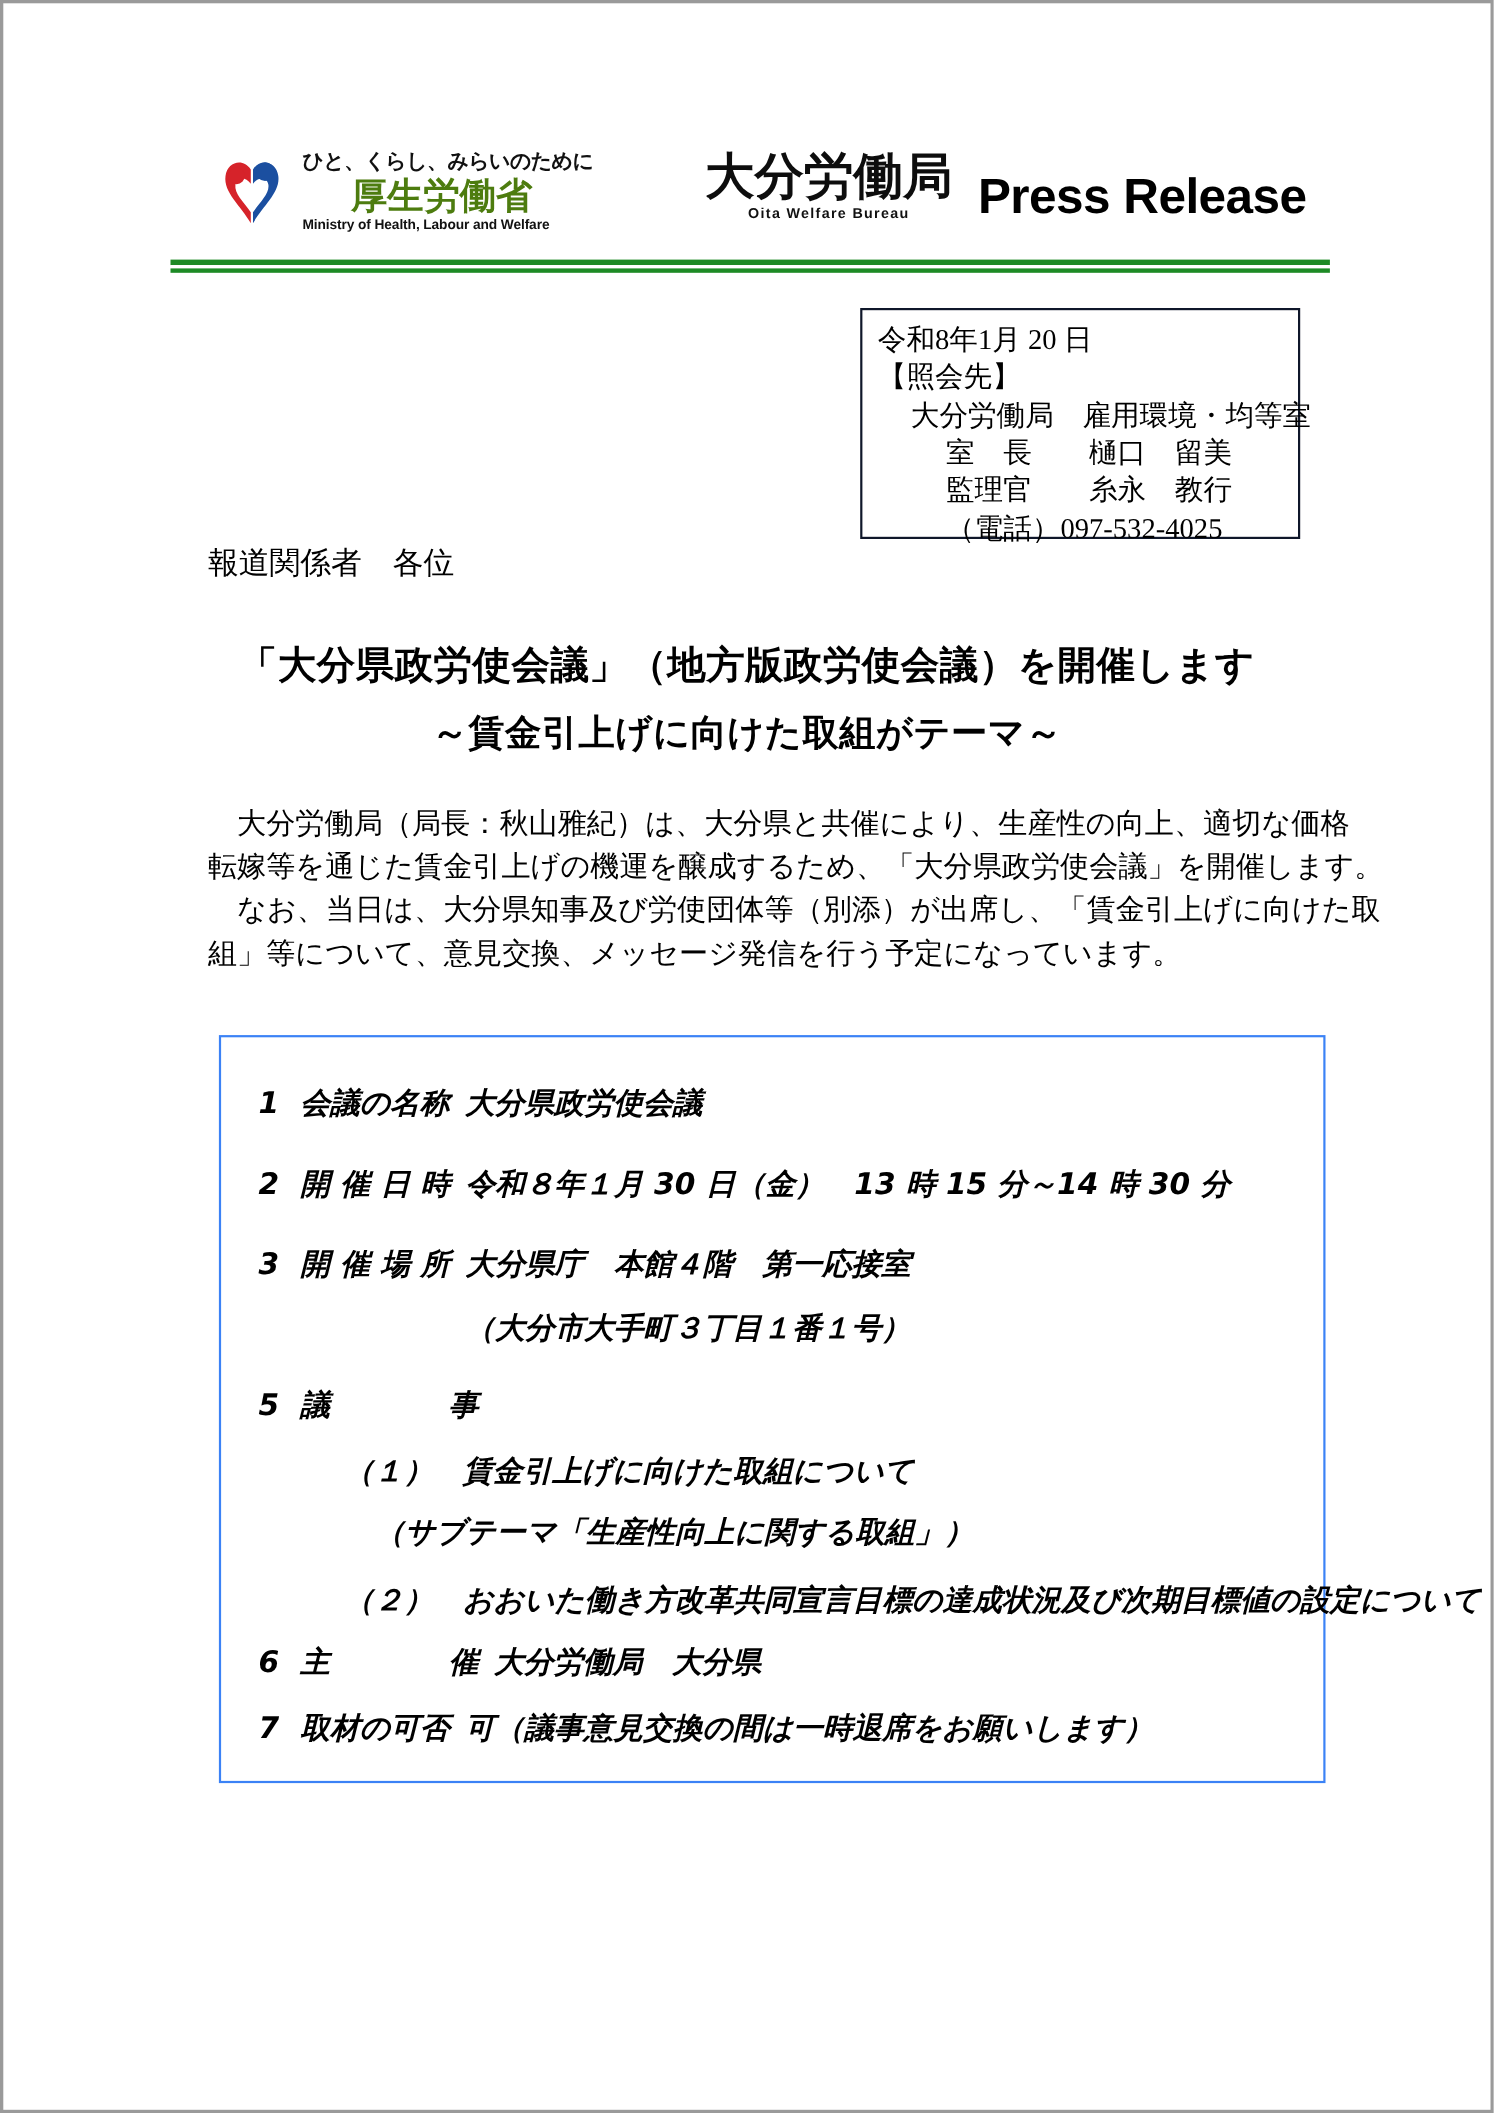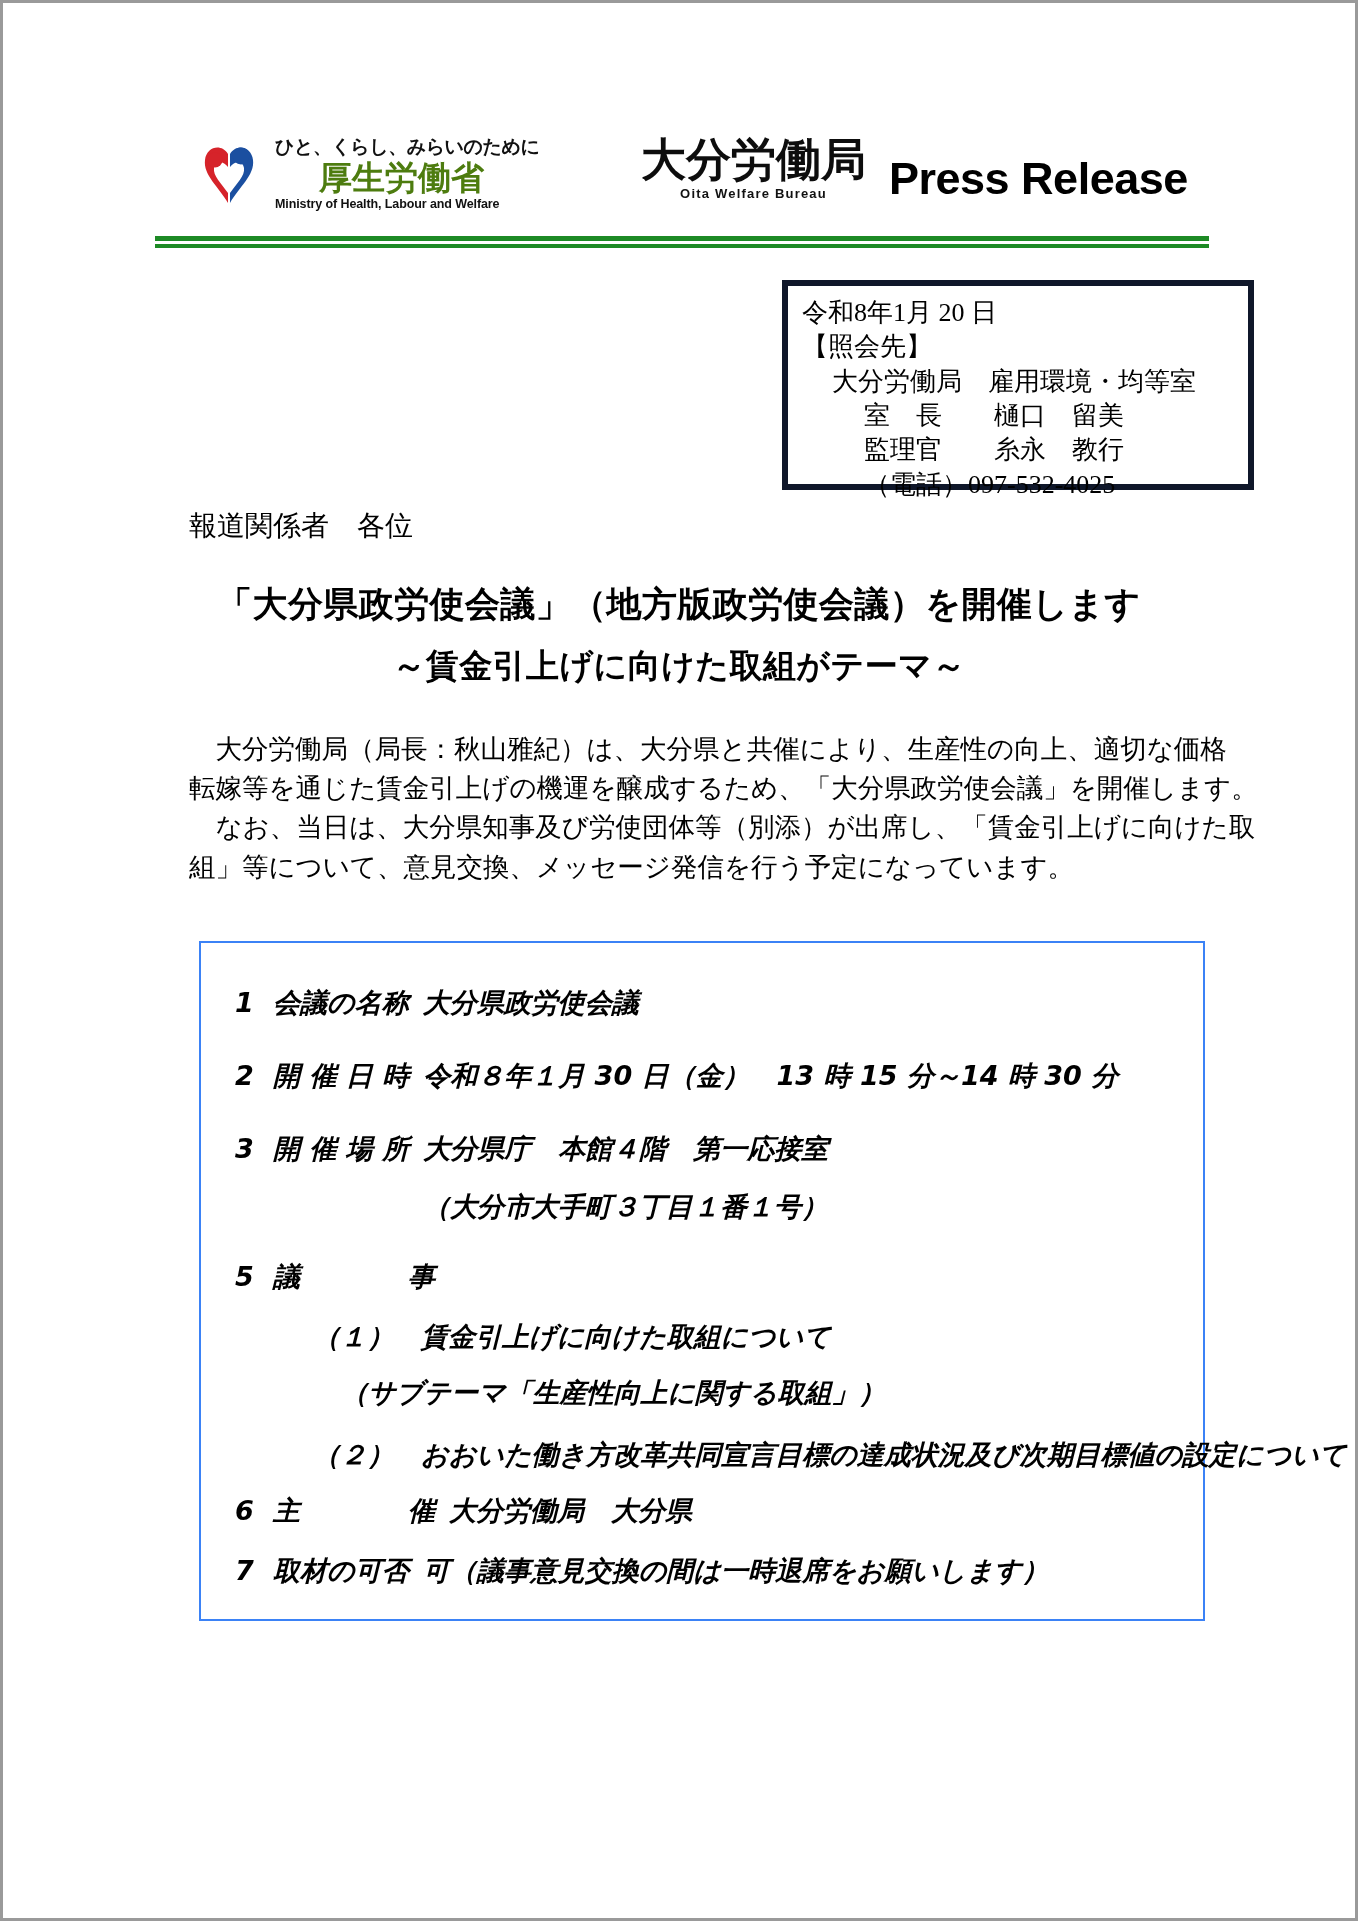--- a/index.html
+++ b/index.html
@@ -134,41 +134,41 @@
   .rule .bar-thin {
     height: 4px;
     background: #1d8a25;
   }
 
   
   .contact-box {
     position: absolute;
     left: 779px;
     top: 277px;
-    width: 472px;
+    width: 400px;
     height: 210px;
-    border: 6px solid #0f172a;
+    border: 2px solid #0f172a;
     box-sizing: border-box;
     padding: 10px 14px 4px 14px;
   }
   .contact-line {
     font-family: "Liberation Serif", serif;
     font-size: 26px;
     line-height: 1.32;
     color: #000;
     white-space: nowrap;
   }
   .contact-line.indent1 { padding-left: 30px; }
   .contact-line.indent2 { padding-left: 62px; }
 
   
   .addressee {
     position: absolute;
     left: 186px;
-    top: 504px;
+    top: 490px;
     font-family: "DejaVu Sans", sans-serif;
     font-size: 28px;
     color: #000;
     white-space: nowrap;
   }
 
   
   .title-main {
     position: absolute;
     left: 0;

